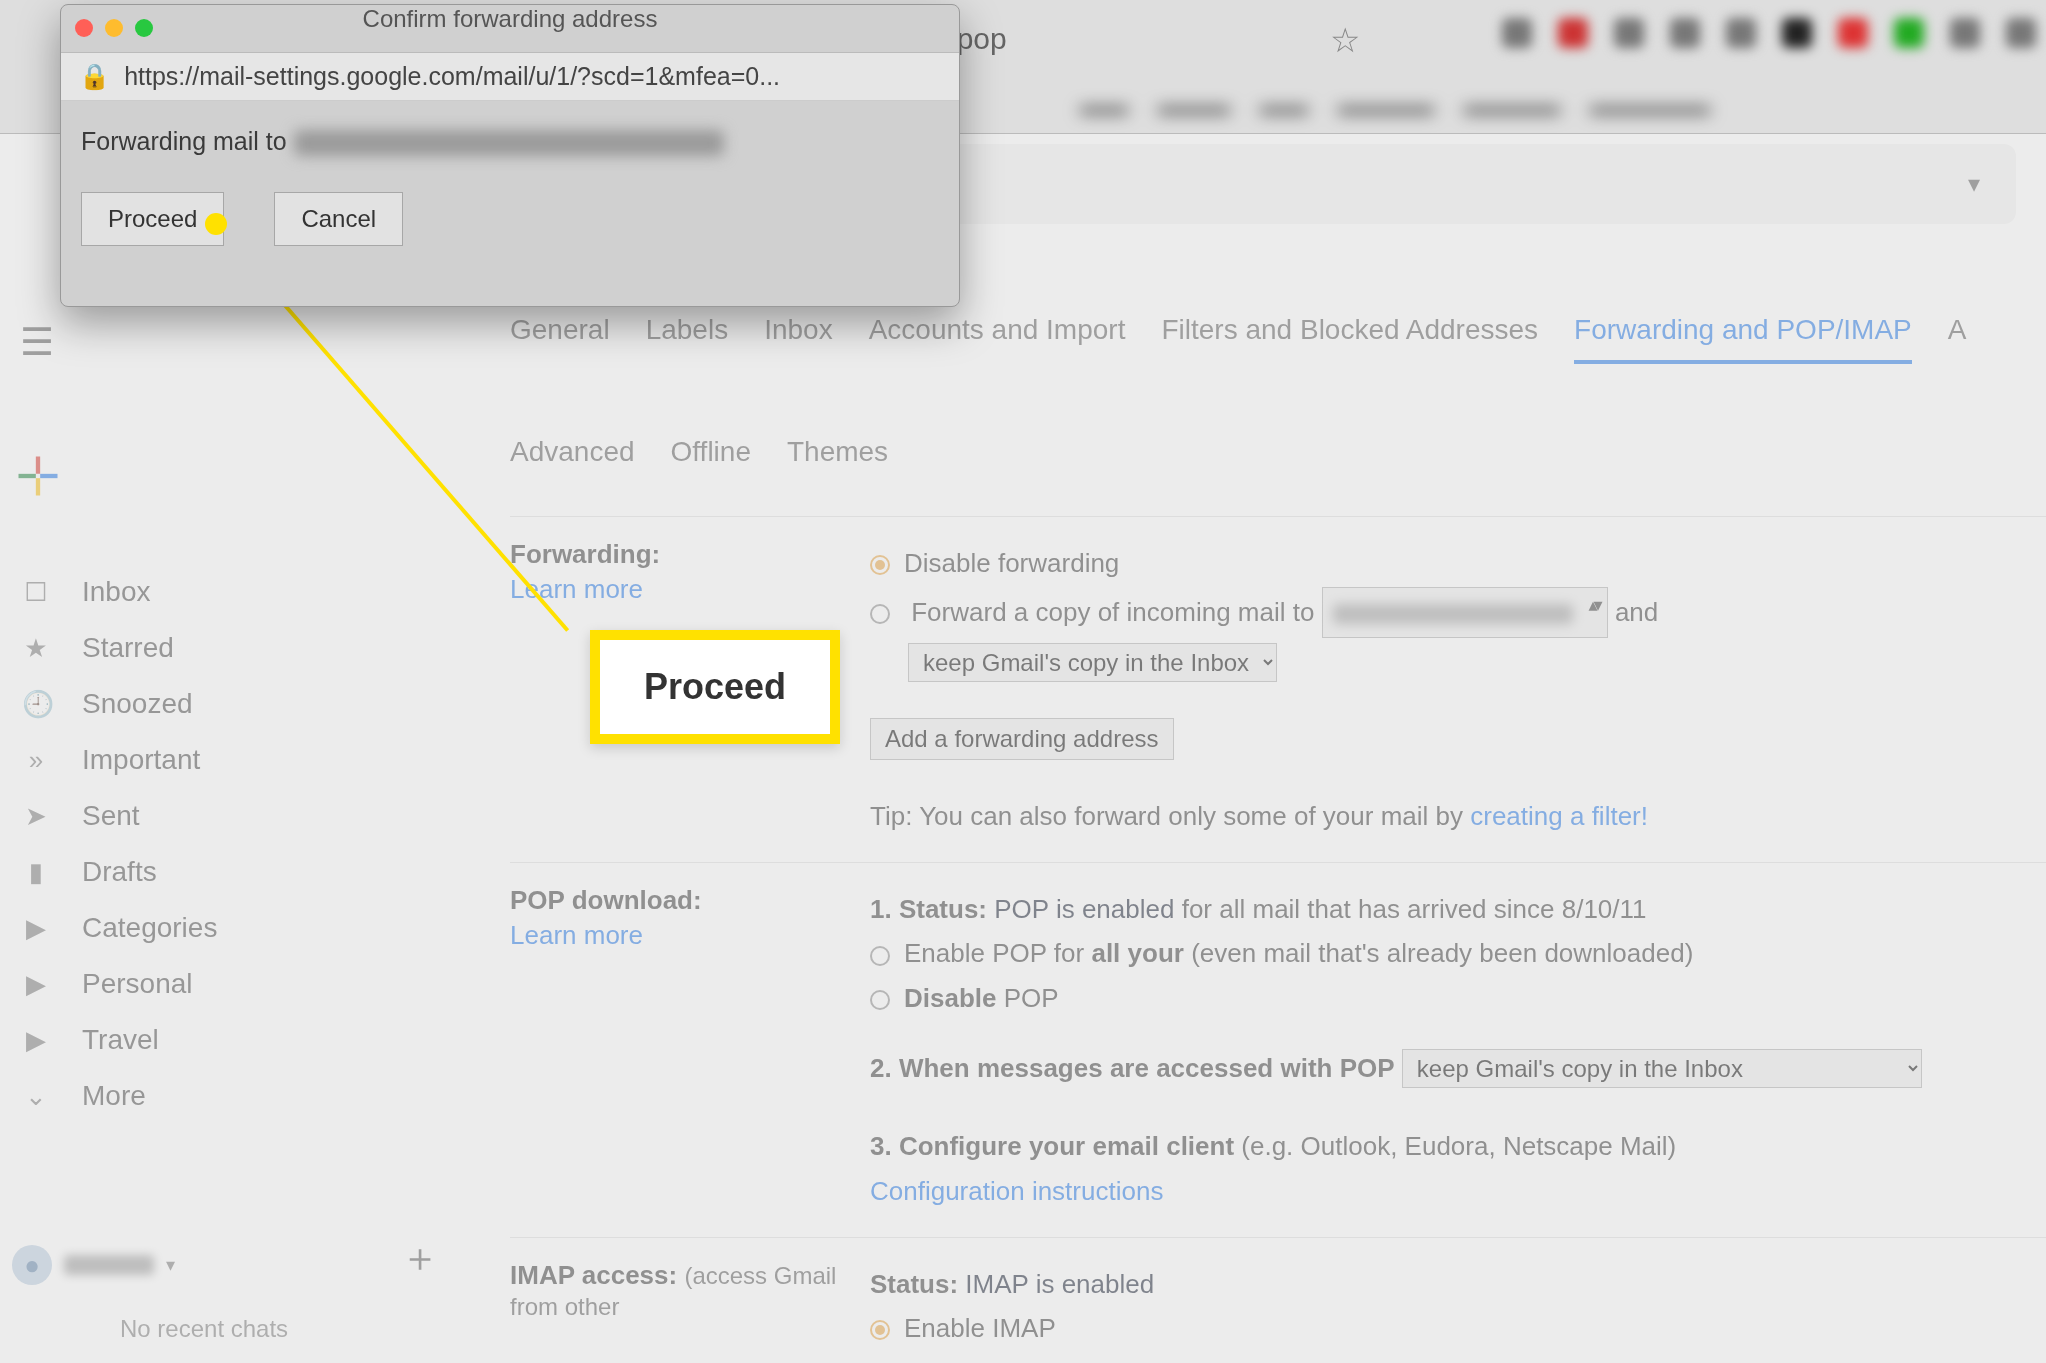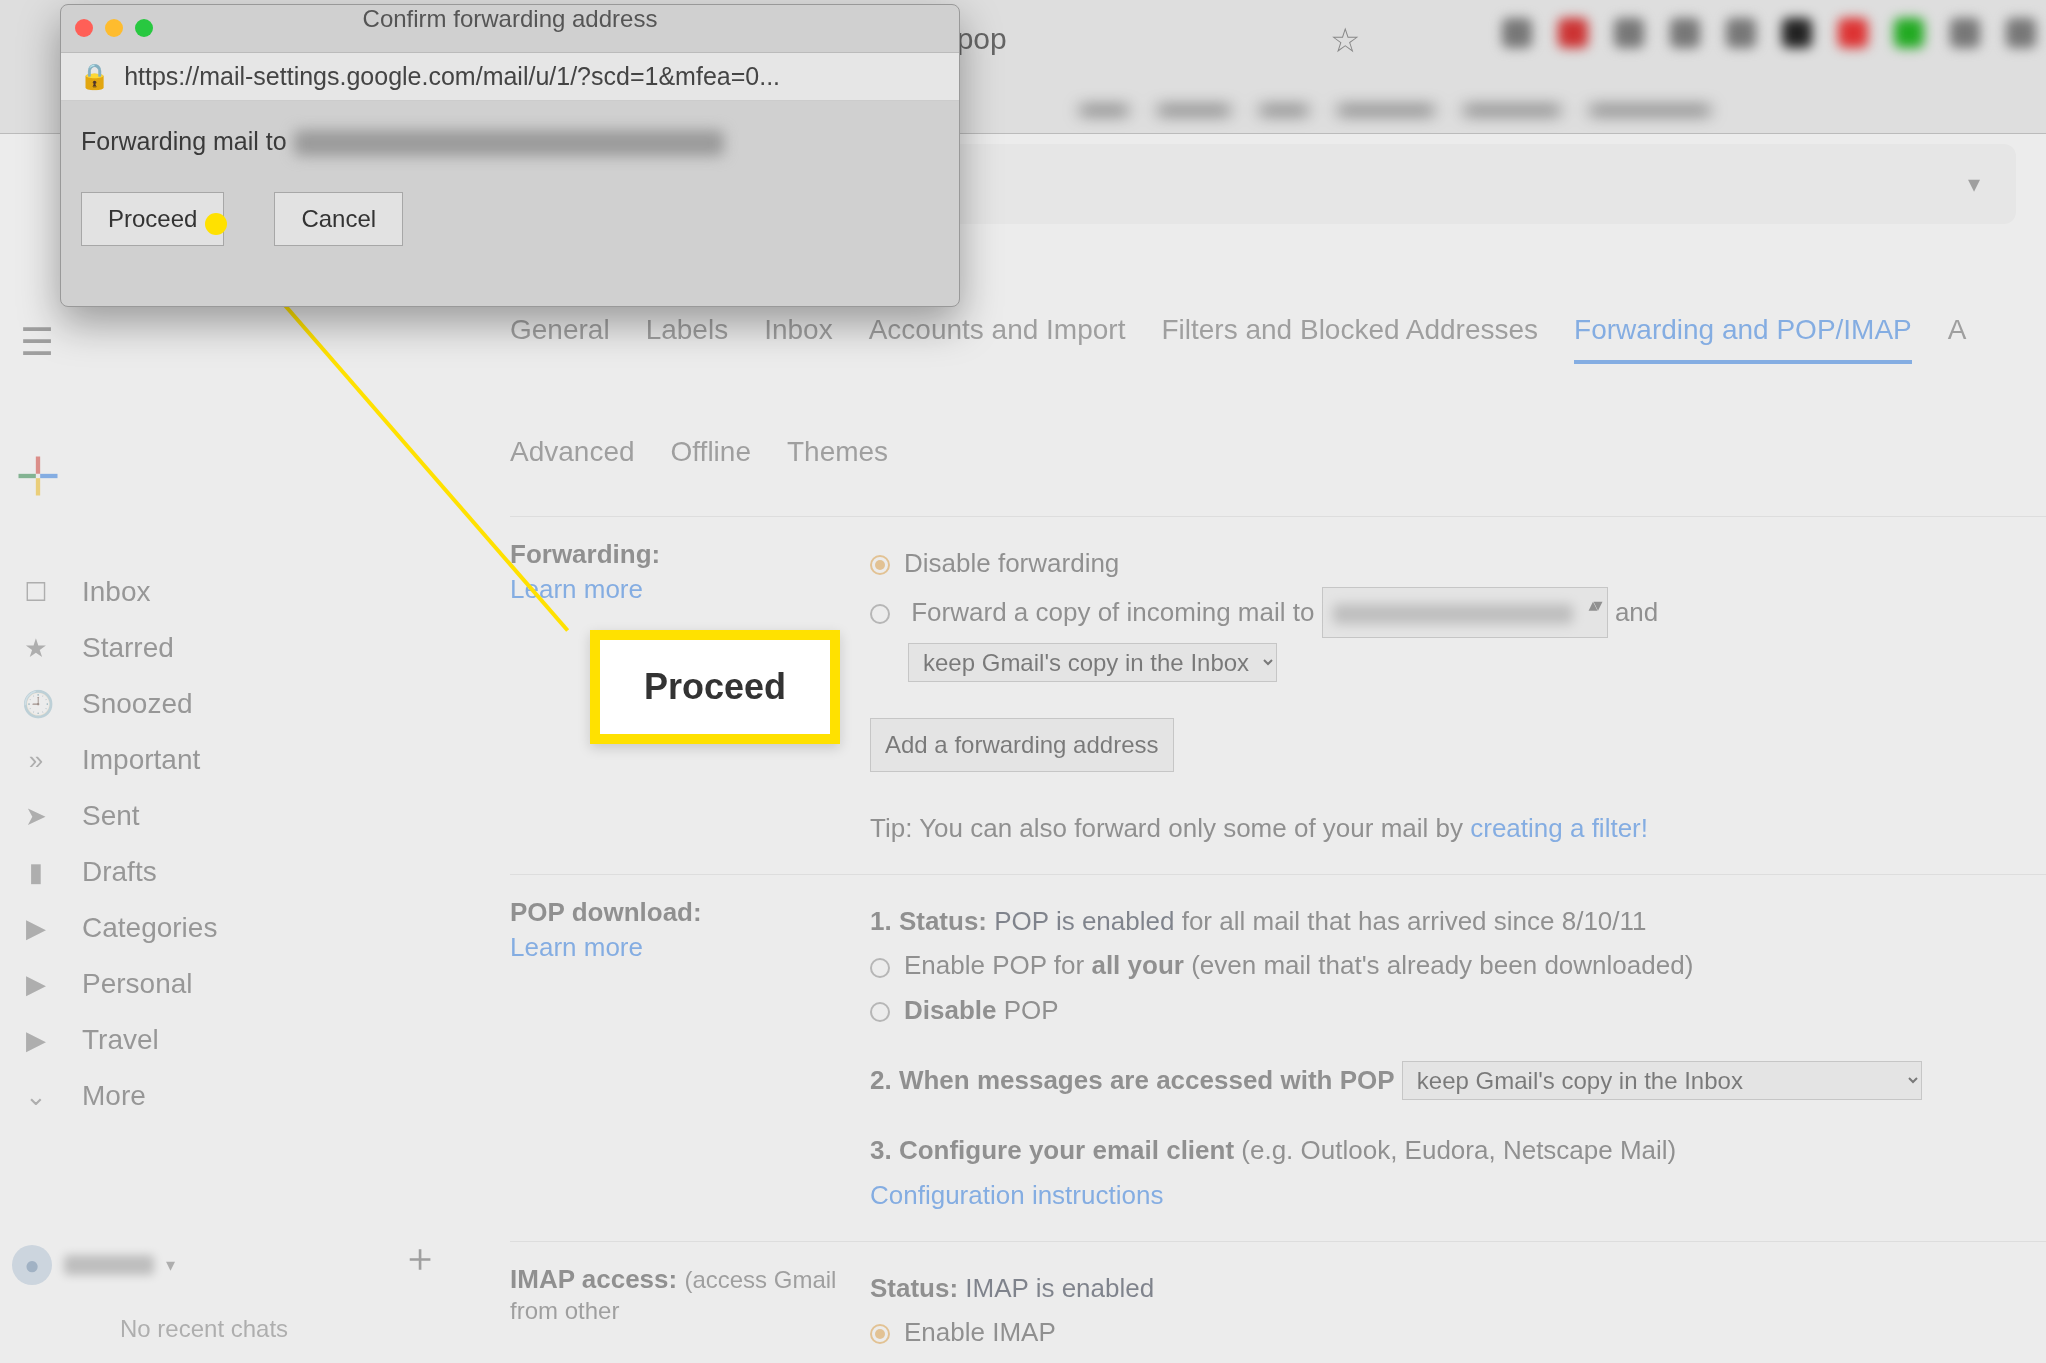--- a/index.html
+++ b/index.html
@@ -93,21 +93,21 @@
   border-radius:50%;margin-right:14px;vertical-align:middle;}
 .radio.on{border-color:#e8a33d;}
 .radio.on::after{content:"";display:block;width:10px;height:10px;margin:3px;
   background:#e8a33d;border-radius:50%;}
 .sec-body select{font-size:24px;padding:4px 10px;background:#eee;border:1px solid #aaa;}
 .sec-body .blur-sel{display:inline-block;border:1px solid #aaa;background:#eee;
   padding:4px 34px 4px 10px;position:relative;}
 .sec-body .blur-sel .b{display:inline-block;width:240px;height:20px;background:#999;
   filter:blur(6px);border-radius:4px;vertical-align:middle;}
 .sec-body .blur-sel .ar{position:absolute;right:8px;top:4px;font-size:18px;letter-spacing:-4px;}
-.sec-body button.inline{background:#eee;border:1px solid #aaa;padding:12px 14px;
+.sec-body button.inline{background:#eee;border:1px solid #aaa;padding:6px 14px;
   font-size:24px;cursor:pointer;}
 .sec-body a{color:#1a73e8;text-decoration:none;}
 .green{color:#0f172a;font-weight:400;}
 .bold{font-weight:700;text-align:right;}
 .row{margin:4px 0;}
 .wide-select{width:520px;}
 </style>
 </head>
 <body>
 
@@ -249,21 +249,21 @@
       <div class="sec-body">
         <div class="row">
           <span class="bold">1. Status: </span><span class="green">POP is enabled</span><span> for all mail that has arrived since 8/10/11</span>
         </div>
         <div class="row"><span class="radio"></span><span>Enable POP for </span><span class="bold">all your</span><span> (even mail that's already been downloaded)</span></div>
         <div class="row"><span class="radio"></span><span class="bold">Disable</span><span> POP</span></div>
         <div class="row" style="margin-top:30px;">
           <span class="bold">2. When messages are accessed with POP</span>
           <select class="wide-select"><option>keep Gmail's copy in the Inbox</option></select>
         </div>
-        <div class="row" style="margin-top:30px;">
+        <div class="row" style="margin-top:38px;">
           <span class="bold">3. Configure your email client</span><span> (e.g. Outlook, Eudora, Netscape Mail)</span>
         </div>
         <div class="row"><a href="#">Configuration instructions</a></div>
       </div>
     </div>
 
     <div class="section">
       <div class="sec-label">
         <span>IMAP access:</span>
         <span class="sub">(access Gmail from other</span>

